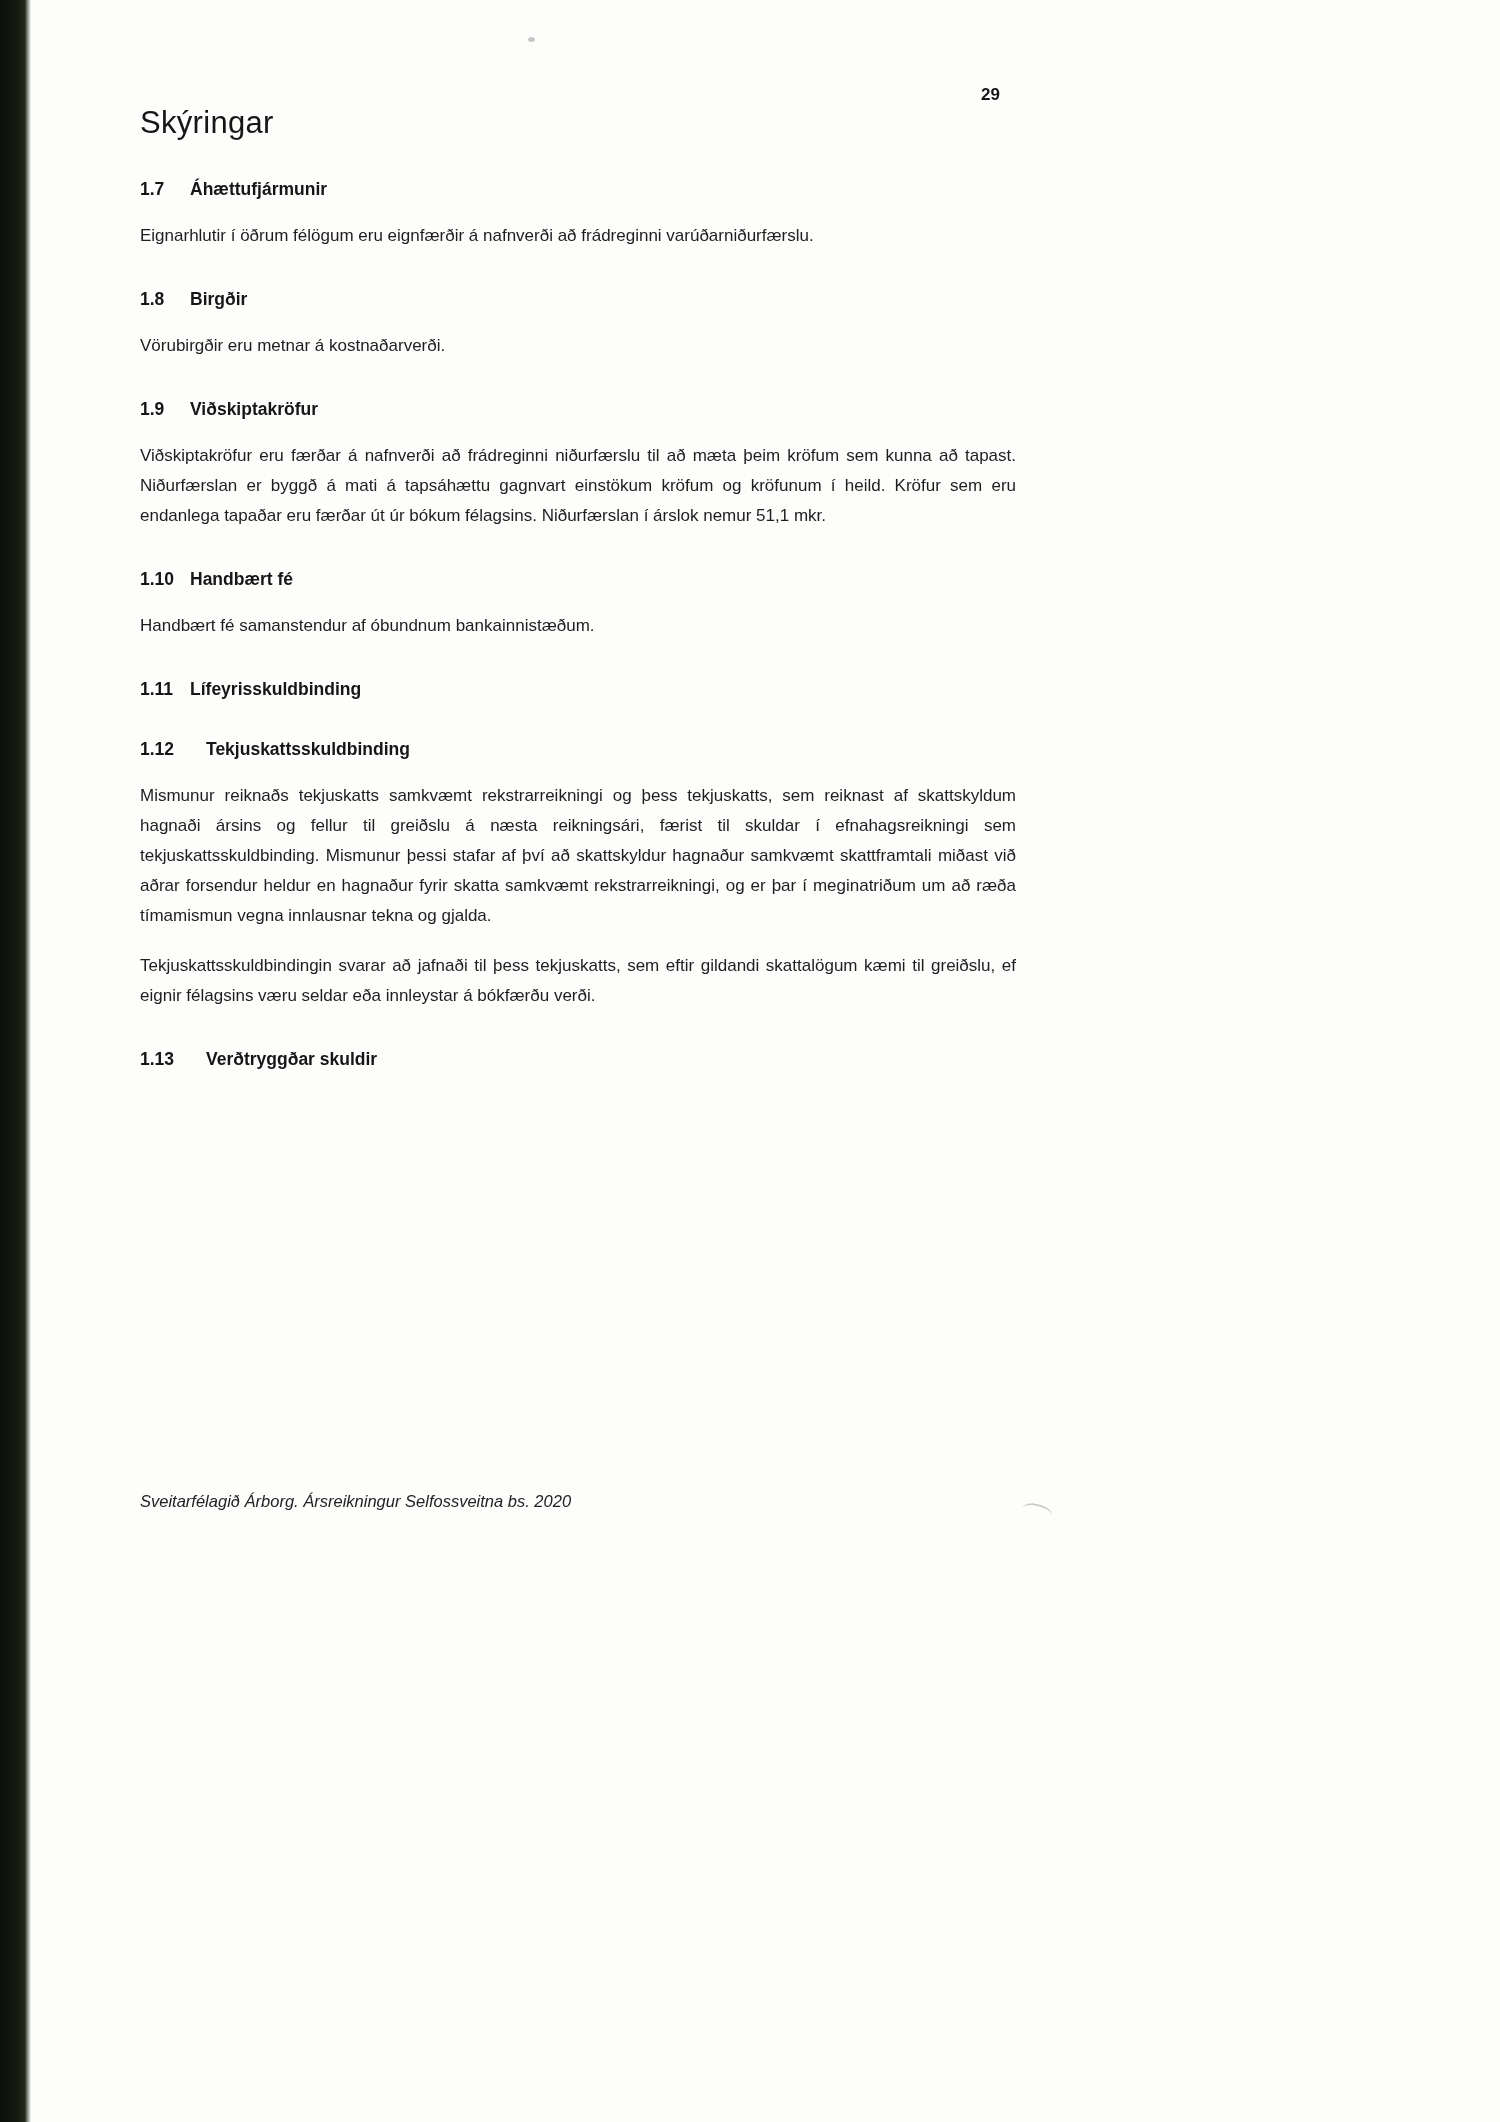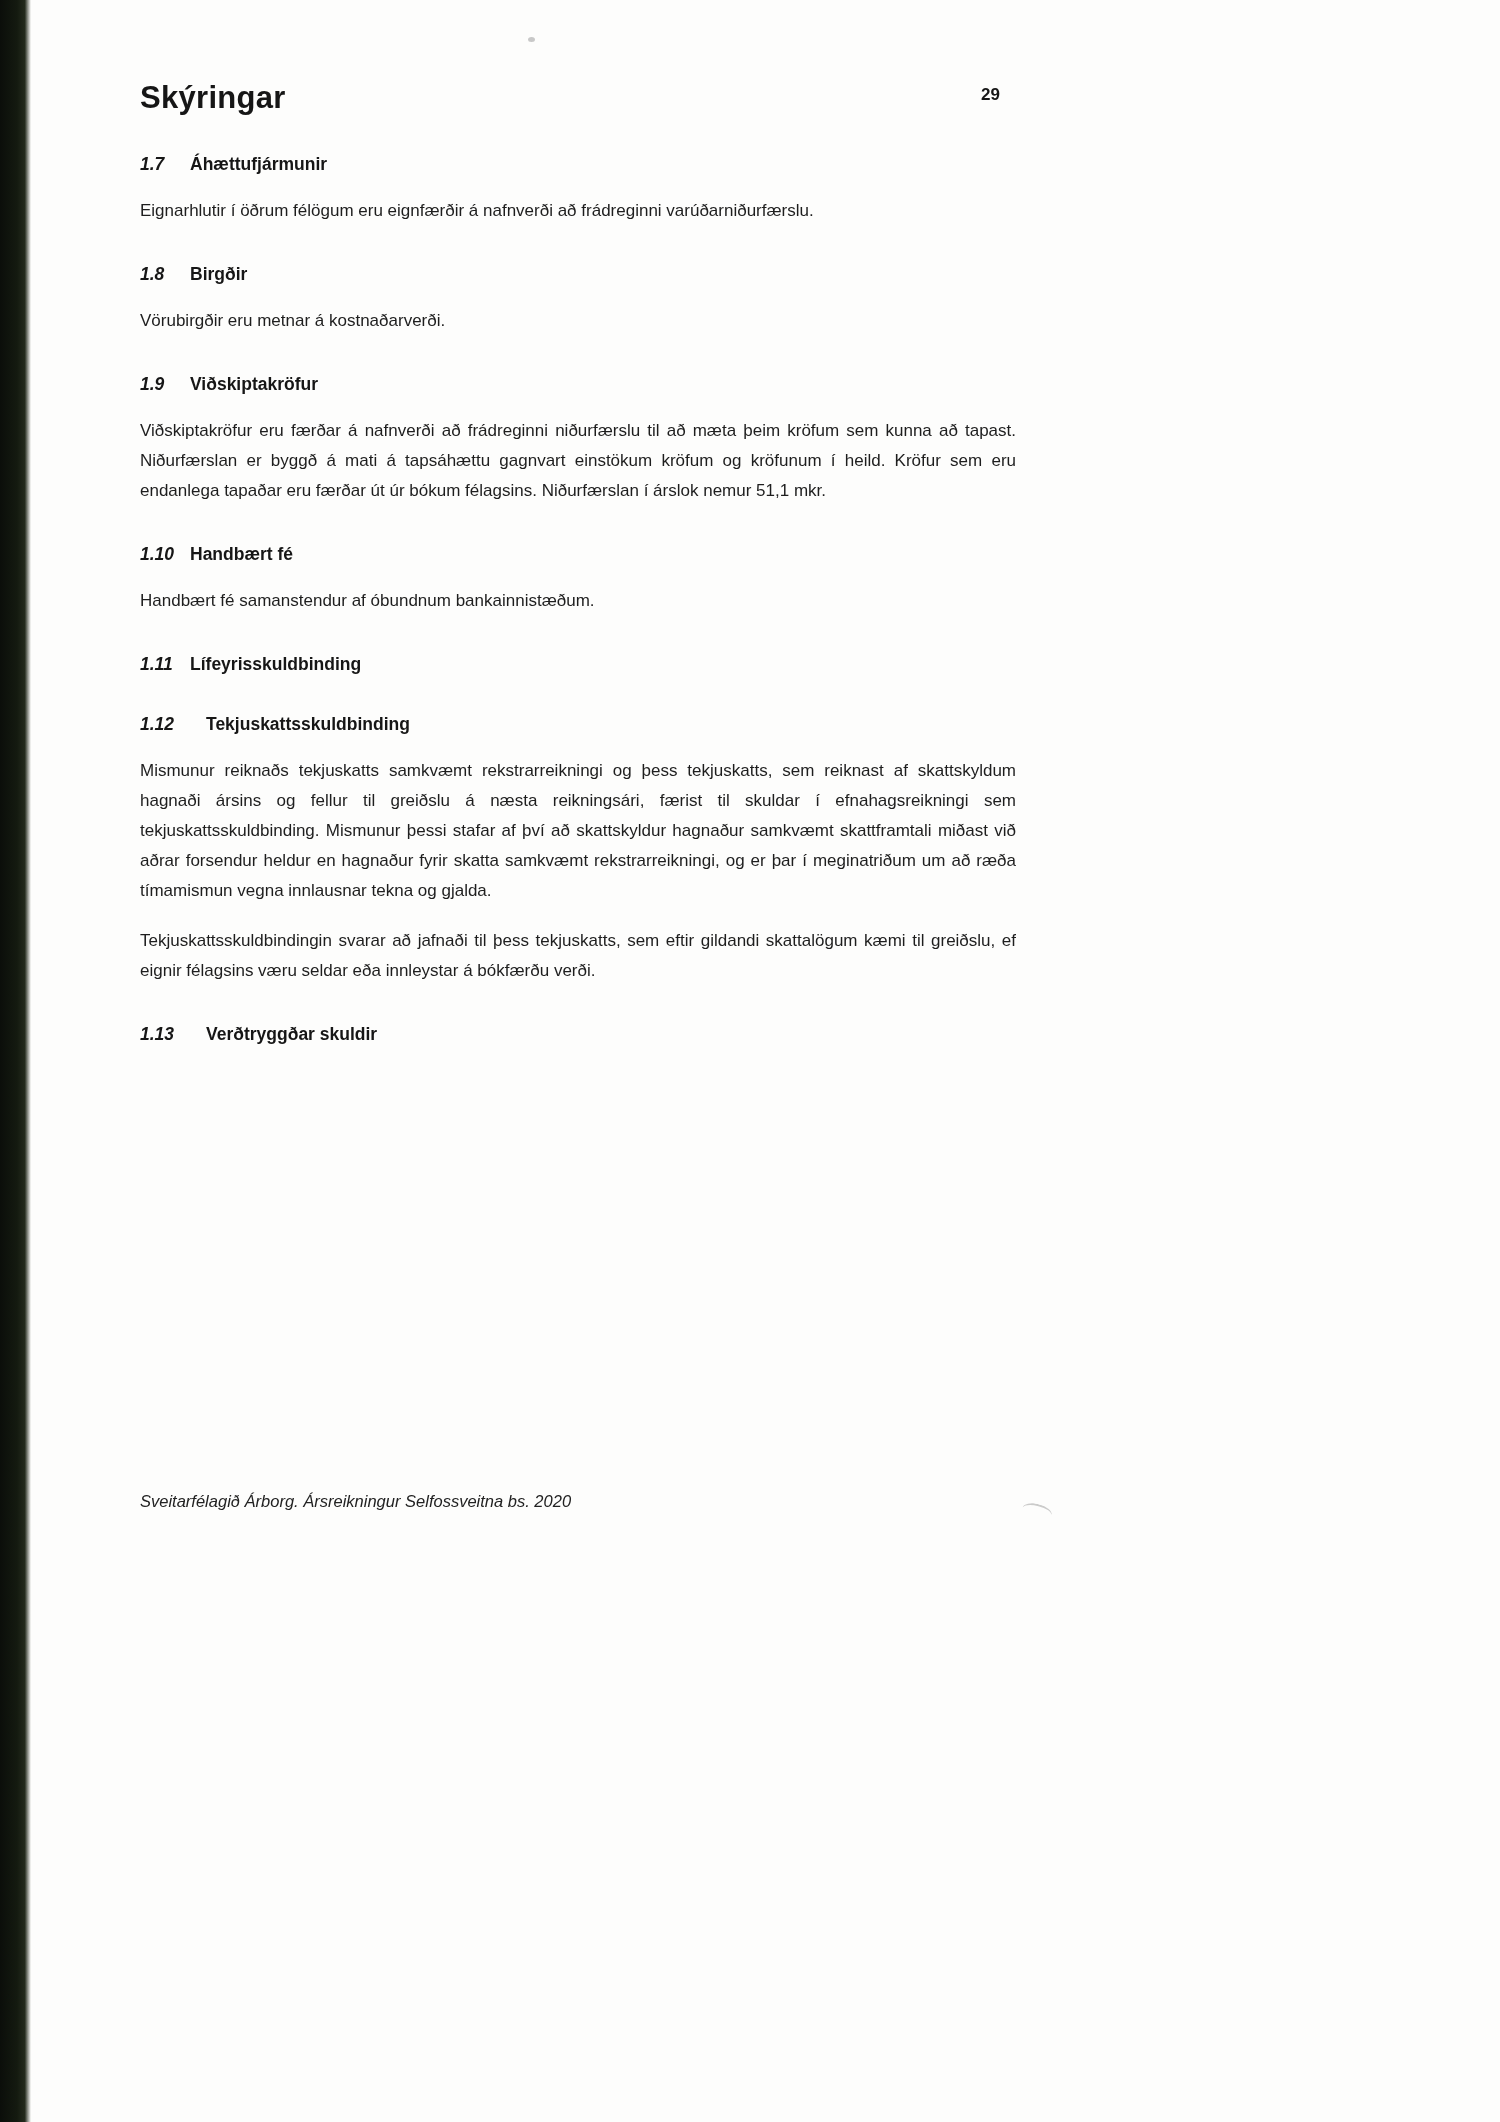--- a/index.html
+++ b/index.html
@@ -37,39 +37,38 @@
     color: #161616;
     margin-top: 36px;
   }
   .content {
     position: absolute;
     left: 140px;
     top: 0;
     width: 876px;
   }
   .page-title {
-    margin: 80px 0 0 0;
+    margin: 105px 0 0 0;
     font-size: 31px;
-    font-weight: bold;
+    font-weight: normal;
     letter-spacing: 0.3px;
     color: #161616;
   }
   .section { margin: 0; }
   .section-heading {
     display: flex;
     margin-top: 36px;
     font-size: 17.5px;
     font-weight: bold;
     color: #161616;
     line-height: 24px;
   }
   .heading-num {
     min-width: 50px;
     flex: 0 0 auto;
-    font-style: italic;
   }
   .section-heading.wide .heading-num {
     min-width: 66px;
   }
   .para {
     margin: 20px 0 0 0;
     font-size: 17px;
     line-height: 30px;
     text-align: justify;
     color: #1e1e1e;

